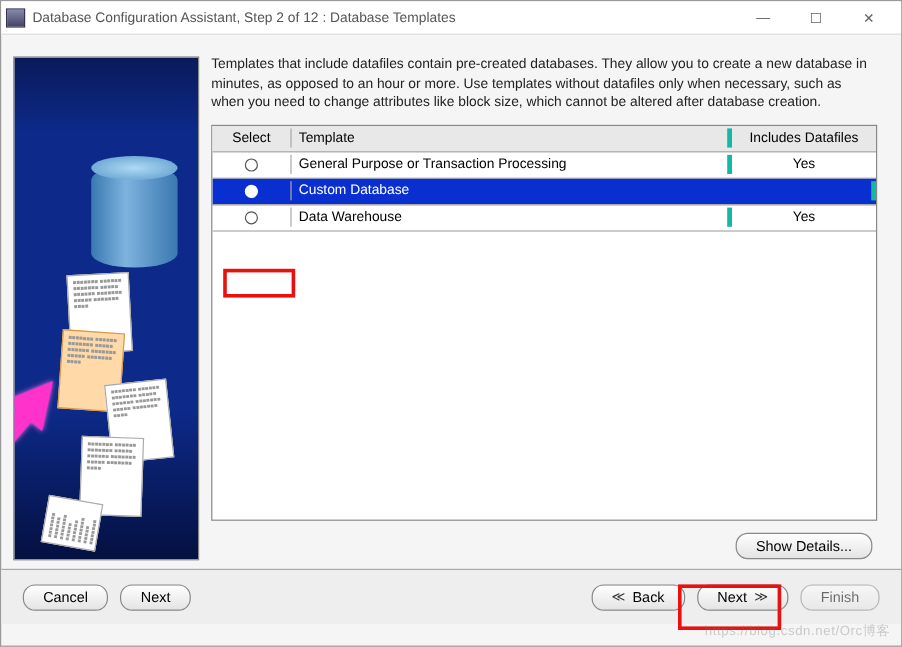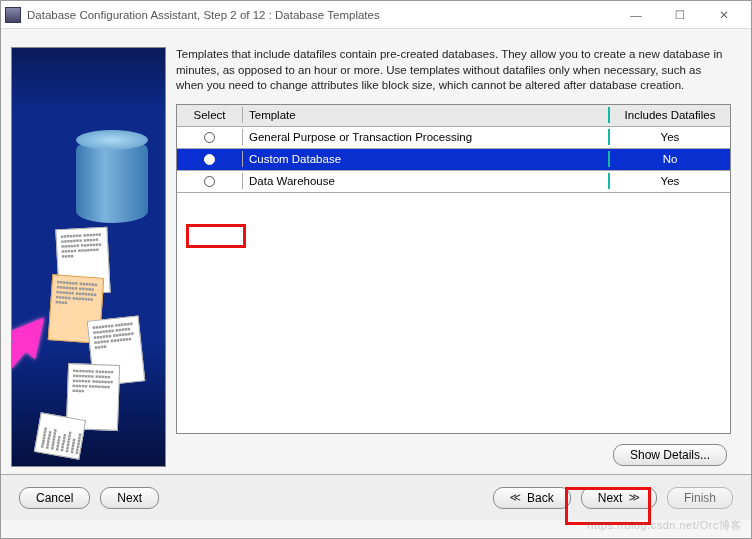--- a/index.html
+++ b/index.html
@@ -93,21 +93,21 @@
     display: flex; flex-direction: column;
   }
   .thead, .trow {
     display: flex;
     border-bottom: 1px solid #aaa;
     height: 22px;
     align-items: center;
   }
   .thead { background: #e8e8e8; font-weight: normal; }
   .col-select { width: 66px; text-align: center; border-right:1px solid #aaa; padding:2px 4px; }
-  .col-template { flex:1; padding:2px 6px; border-right:2px solid #14b8a6; }
+  .col-template { flex:1; padding:2px 6px; border-right:4px solid #14b8a6; }
   .col-includes { width: 120px; text-align:center; padding:2px 4px; }
   .trow.selected { background:#0a2fd0; color:#fff; }
   .radio {
     width:11px; height:11px; border-radius:50%; border:1px solid #555;
     display:inline-block; vertical-align:middle; background:#fff; position:relative;
   }
   .radio.checked::after{
     content:""; position:absolute; top:2px; left:2px; width:5px; height:5px;
     border-radius:50%; background:#222;
   }
@@ -179,21 +179,20 @@
       </div>
       <div class="tbody">
         <div class="trow">
           <div class="col-select"><span class="radio"></span></div>
           <div class="col-template">General Purpose or Transaction Processing</div>
           <div class="col-includes">Yes</div>
         </div>
         <div class="trow selected">
           <div class="col-select"><span class="radio checked"></span></div>
           <div class="col-template">Custom Database</div>
-          <div class="col-includes">No</div>
         </div>
         <div class="trow">
           <div class="col-select"><span class="radio"></span></div>
           <div class="col-template">Data Warehouse</div>
           <div class="col-includes">Yes</div>
         </div>
       </div>
     </div>
 
     <div class="details-row">

